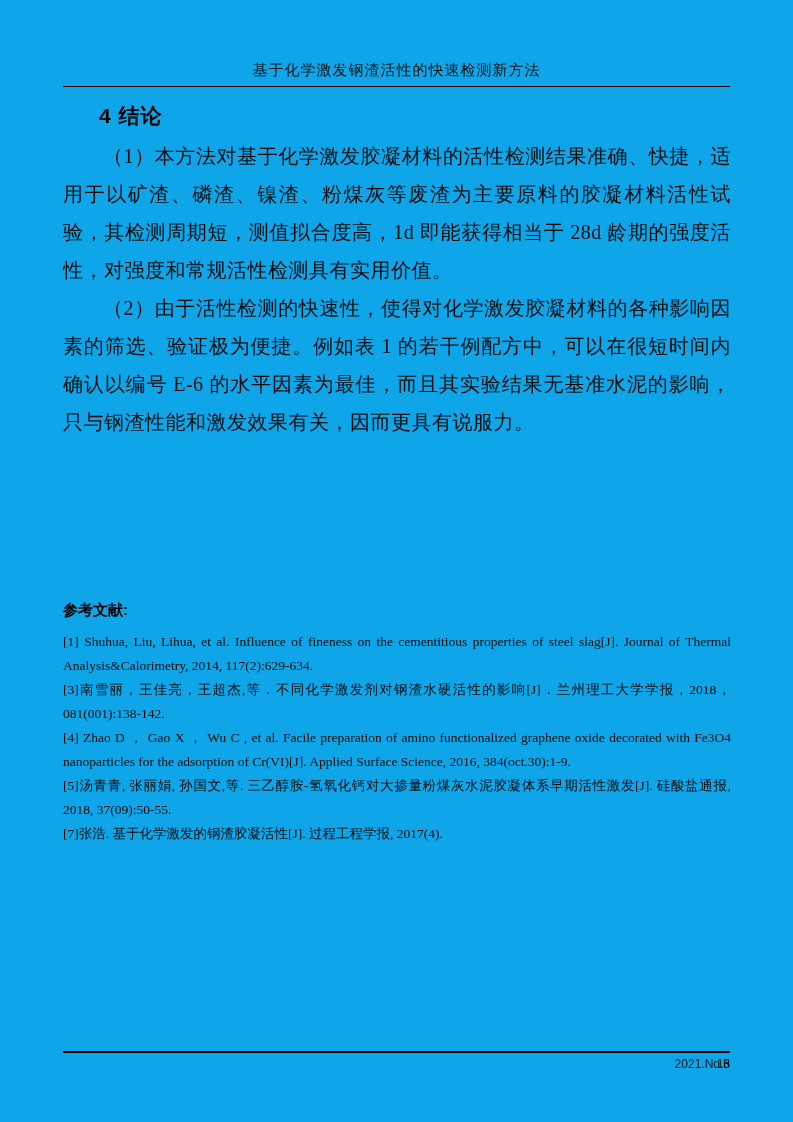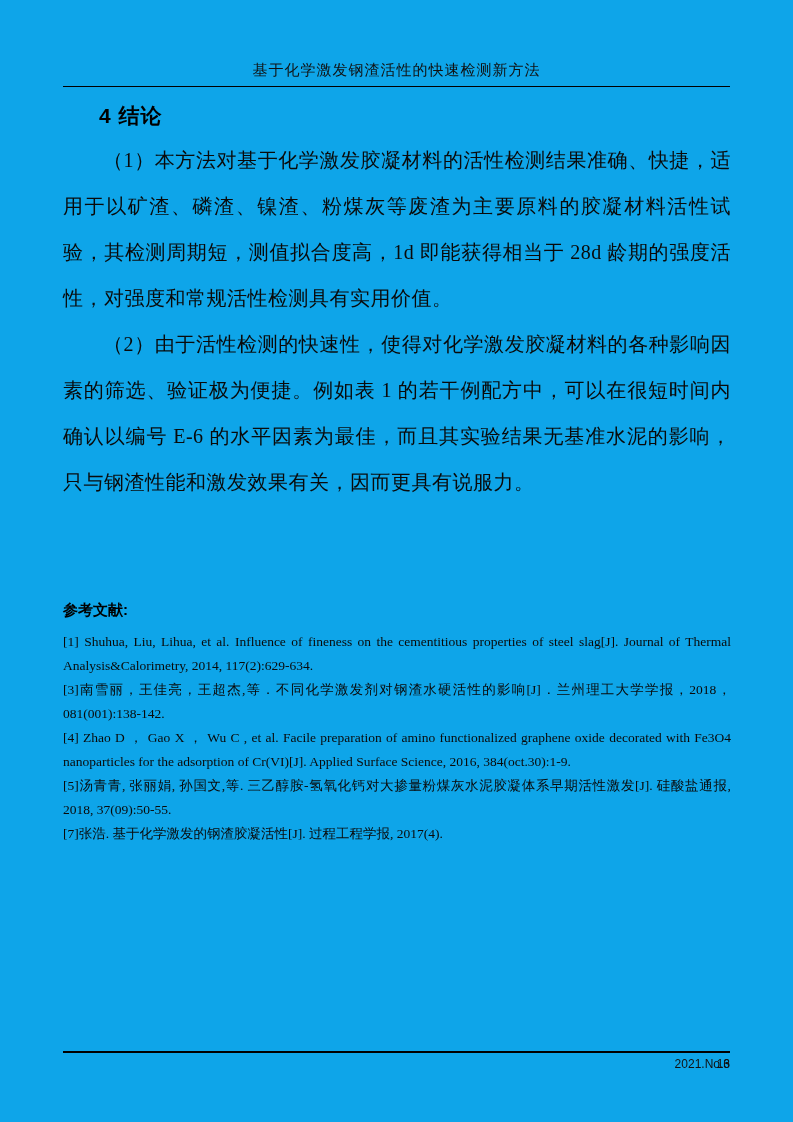--- a/index.html
+++ b/index.html
@@ -49,21 +49,21 @@
   
   .body-text {
     position: absolute;
     top: 137px;
     left: 63px;
     width: 668px;
   }
   .body-text p {
     margin: 0;
     font-size: 20px;
-    line-height: 46px;
+    line-height: 38px;
     text-align: justify;
     text-justify: inter-ideograph;
     text-indent: 2em;
     color: #0a0a0a;
     letter-spacing: 0.5px;
   }
   
   .references {
     position: absolute;
     top: 601px;

